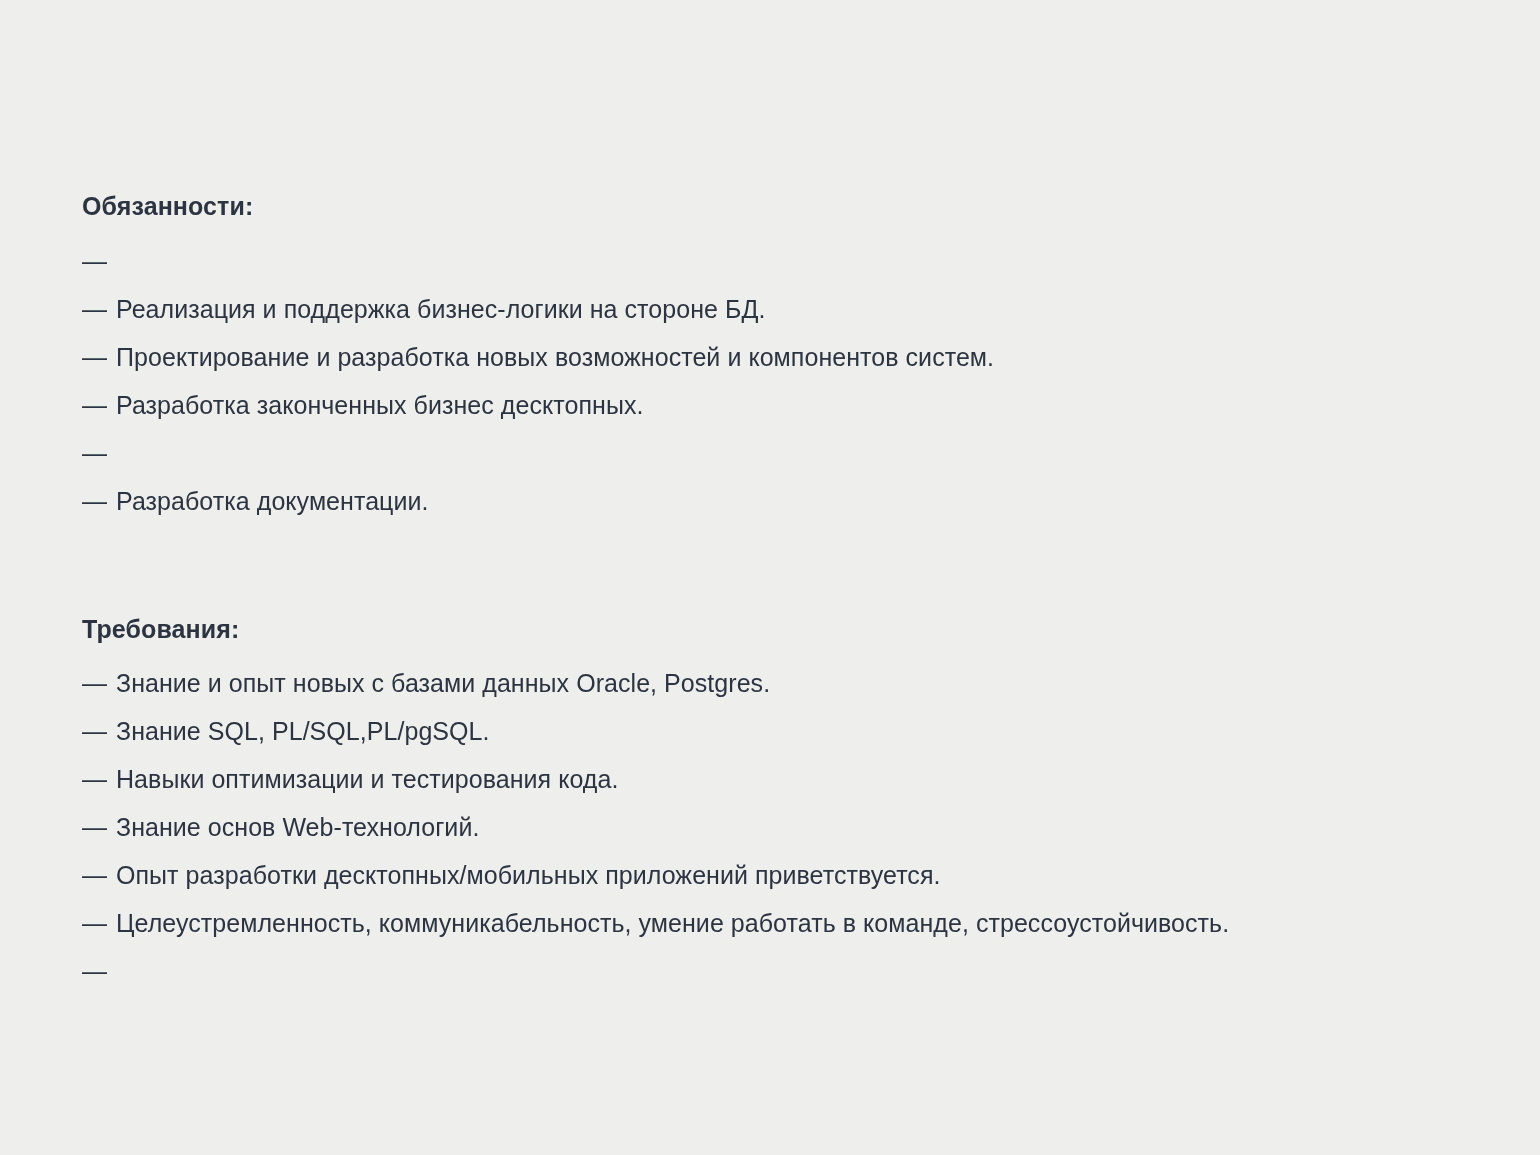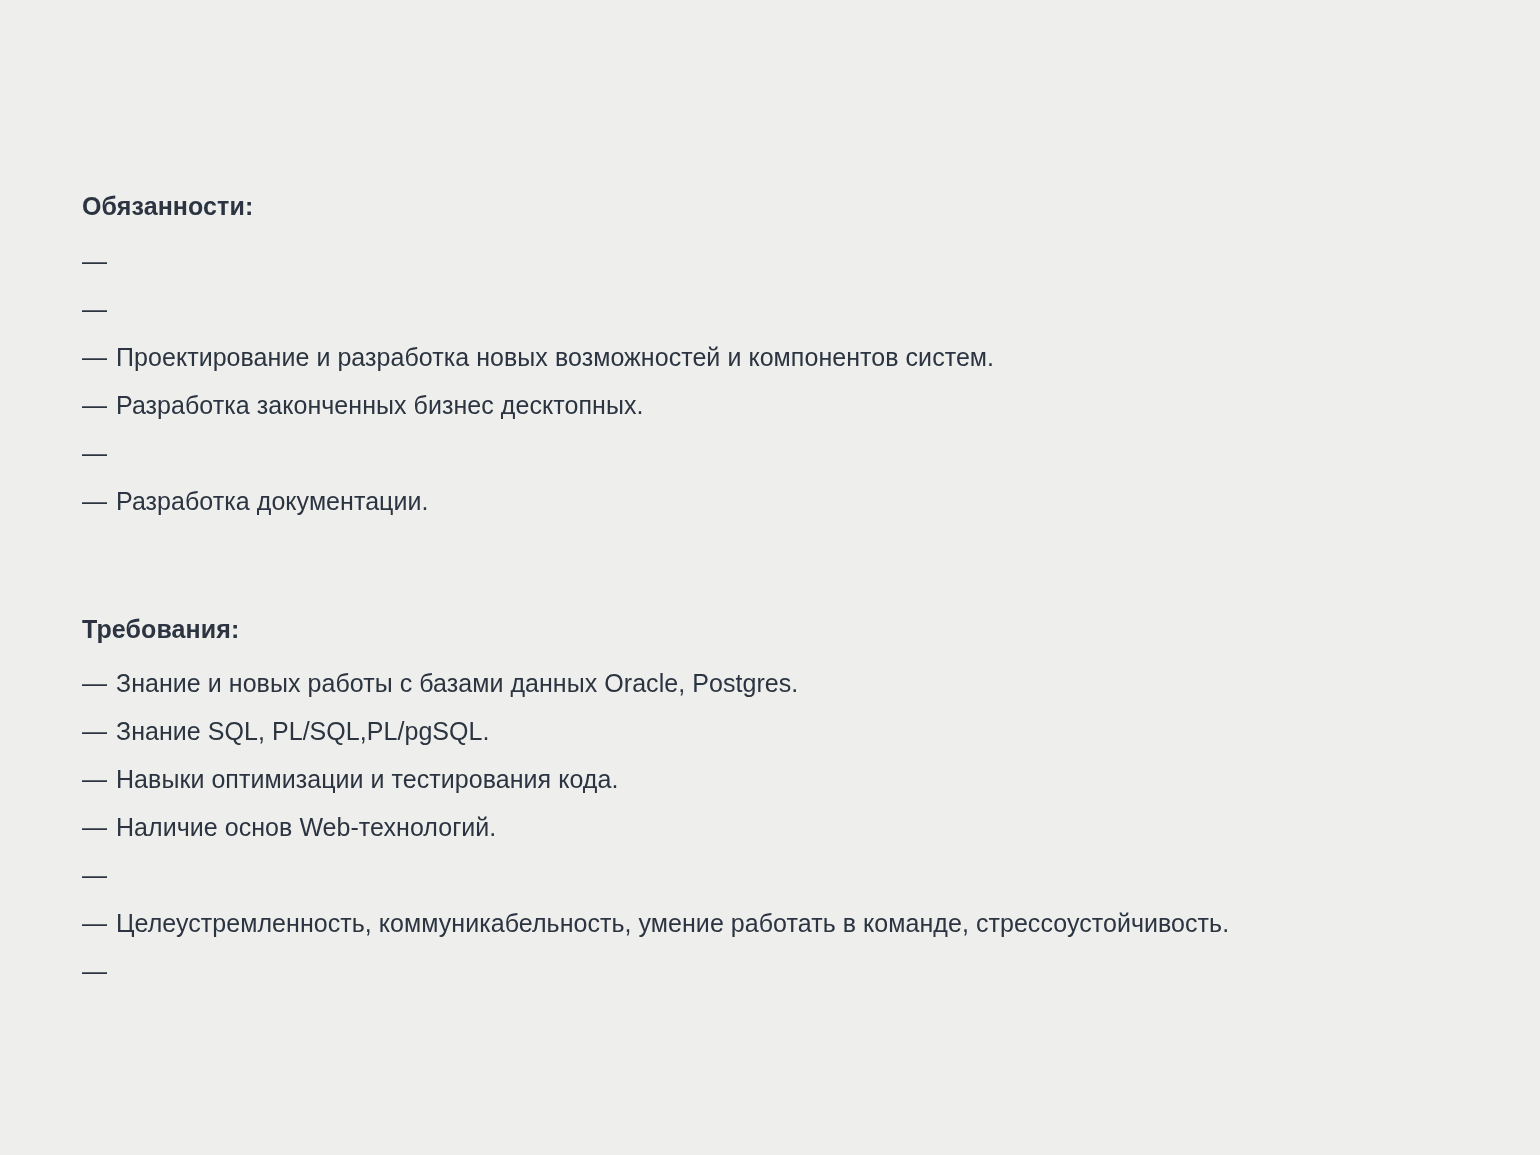--- a/index.html
+++ b/index.html
@@ -64,20 +64,21 @@
 <div class="page">
 
   <section class="section">
     <h2 class="section-title">Обязанности:</h2>
     <ul class="list">
       <li class="list-item">
         <span class="dash">—</span>
       </li>
       <li class="list-item">
         <span class="dash">—</span>
+        <span class="item-text">Реализация и поддержка бизнес-логики на стороне БД.</span>
       </li>
       <li class="list-item">
         <span class="dash">—</span>
         <span class="item-text">Проектирование и разработка новых возможностей и компонентов систем.</span>
       </li>
       <li class="list-item">
         <span class="dash">—</span>
         <span class="item-text">Разработка законченных бизнес десктопных.</span>
       </li>
       <li class="list-item">
@@ -88,36 +89,37 @@
         <span class="item-text">Разработка документации.</span>
       </li>
     </ul>
   </section>
 
   <section class="section">
     <h2 class="section-title">Требования:</h2>
     <ul class="list">
       <li class="list-item">
         <span class="dash">—</span>
-        <span class="item-text">Знание и новых работы с базами данных Oracle, Postgres.</span>
+        <span class="item-text">Знание и опыт новых с базами данных Oracle, Postgres.</span>
       </li>
       <li class="list-item">
         <span class="dash">—</span>
         <span class="item-text">Знание SQL, PL/SQL,PL/pgSQL.</span>
       </li>
       <li class="list-item">
         <span class="dash">—</span>
         <span class="item-text">Навыки оптимизации и тестирования кода.</span>
       </li>
       <li class="list-item">
         <span class="dash">—</span>
-        <span class="item-text">Наличие основ Web-технологий.</span>
+        <span class="item-text">Знание основ Web-технологий.</span>
       </li>
       <li class="list-item">
         <span class="dash">—</span>
+        <span class="item-text">Опыт разработки десктопных/мобильных приложений приветствуется.</span>
       </li>
       <li class="list-item">
         <span class="dash">—</span>
         <span class="item-text">Целеустремленность, коммуникабельность, умение работать в команде, стрессоустойчивость.</span>
       </li>
       <li class="list-item">
         <span class="dash">—</span>
       </li>
     </ul>
   </section>

